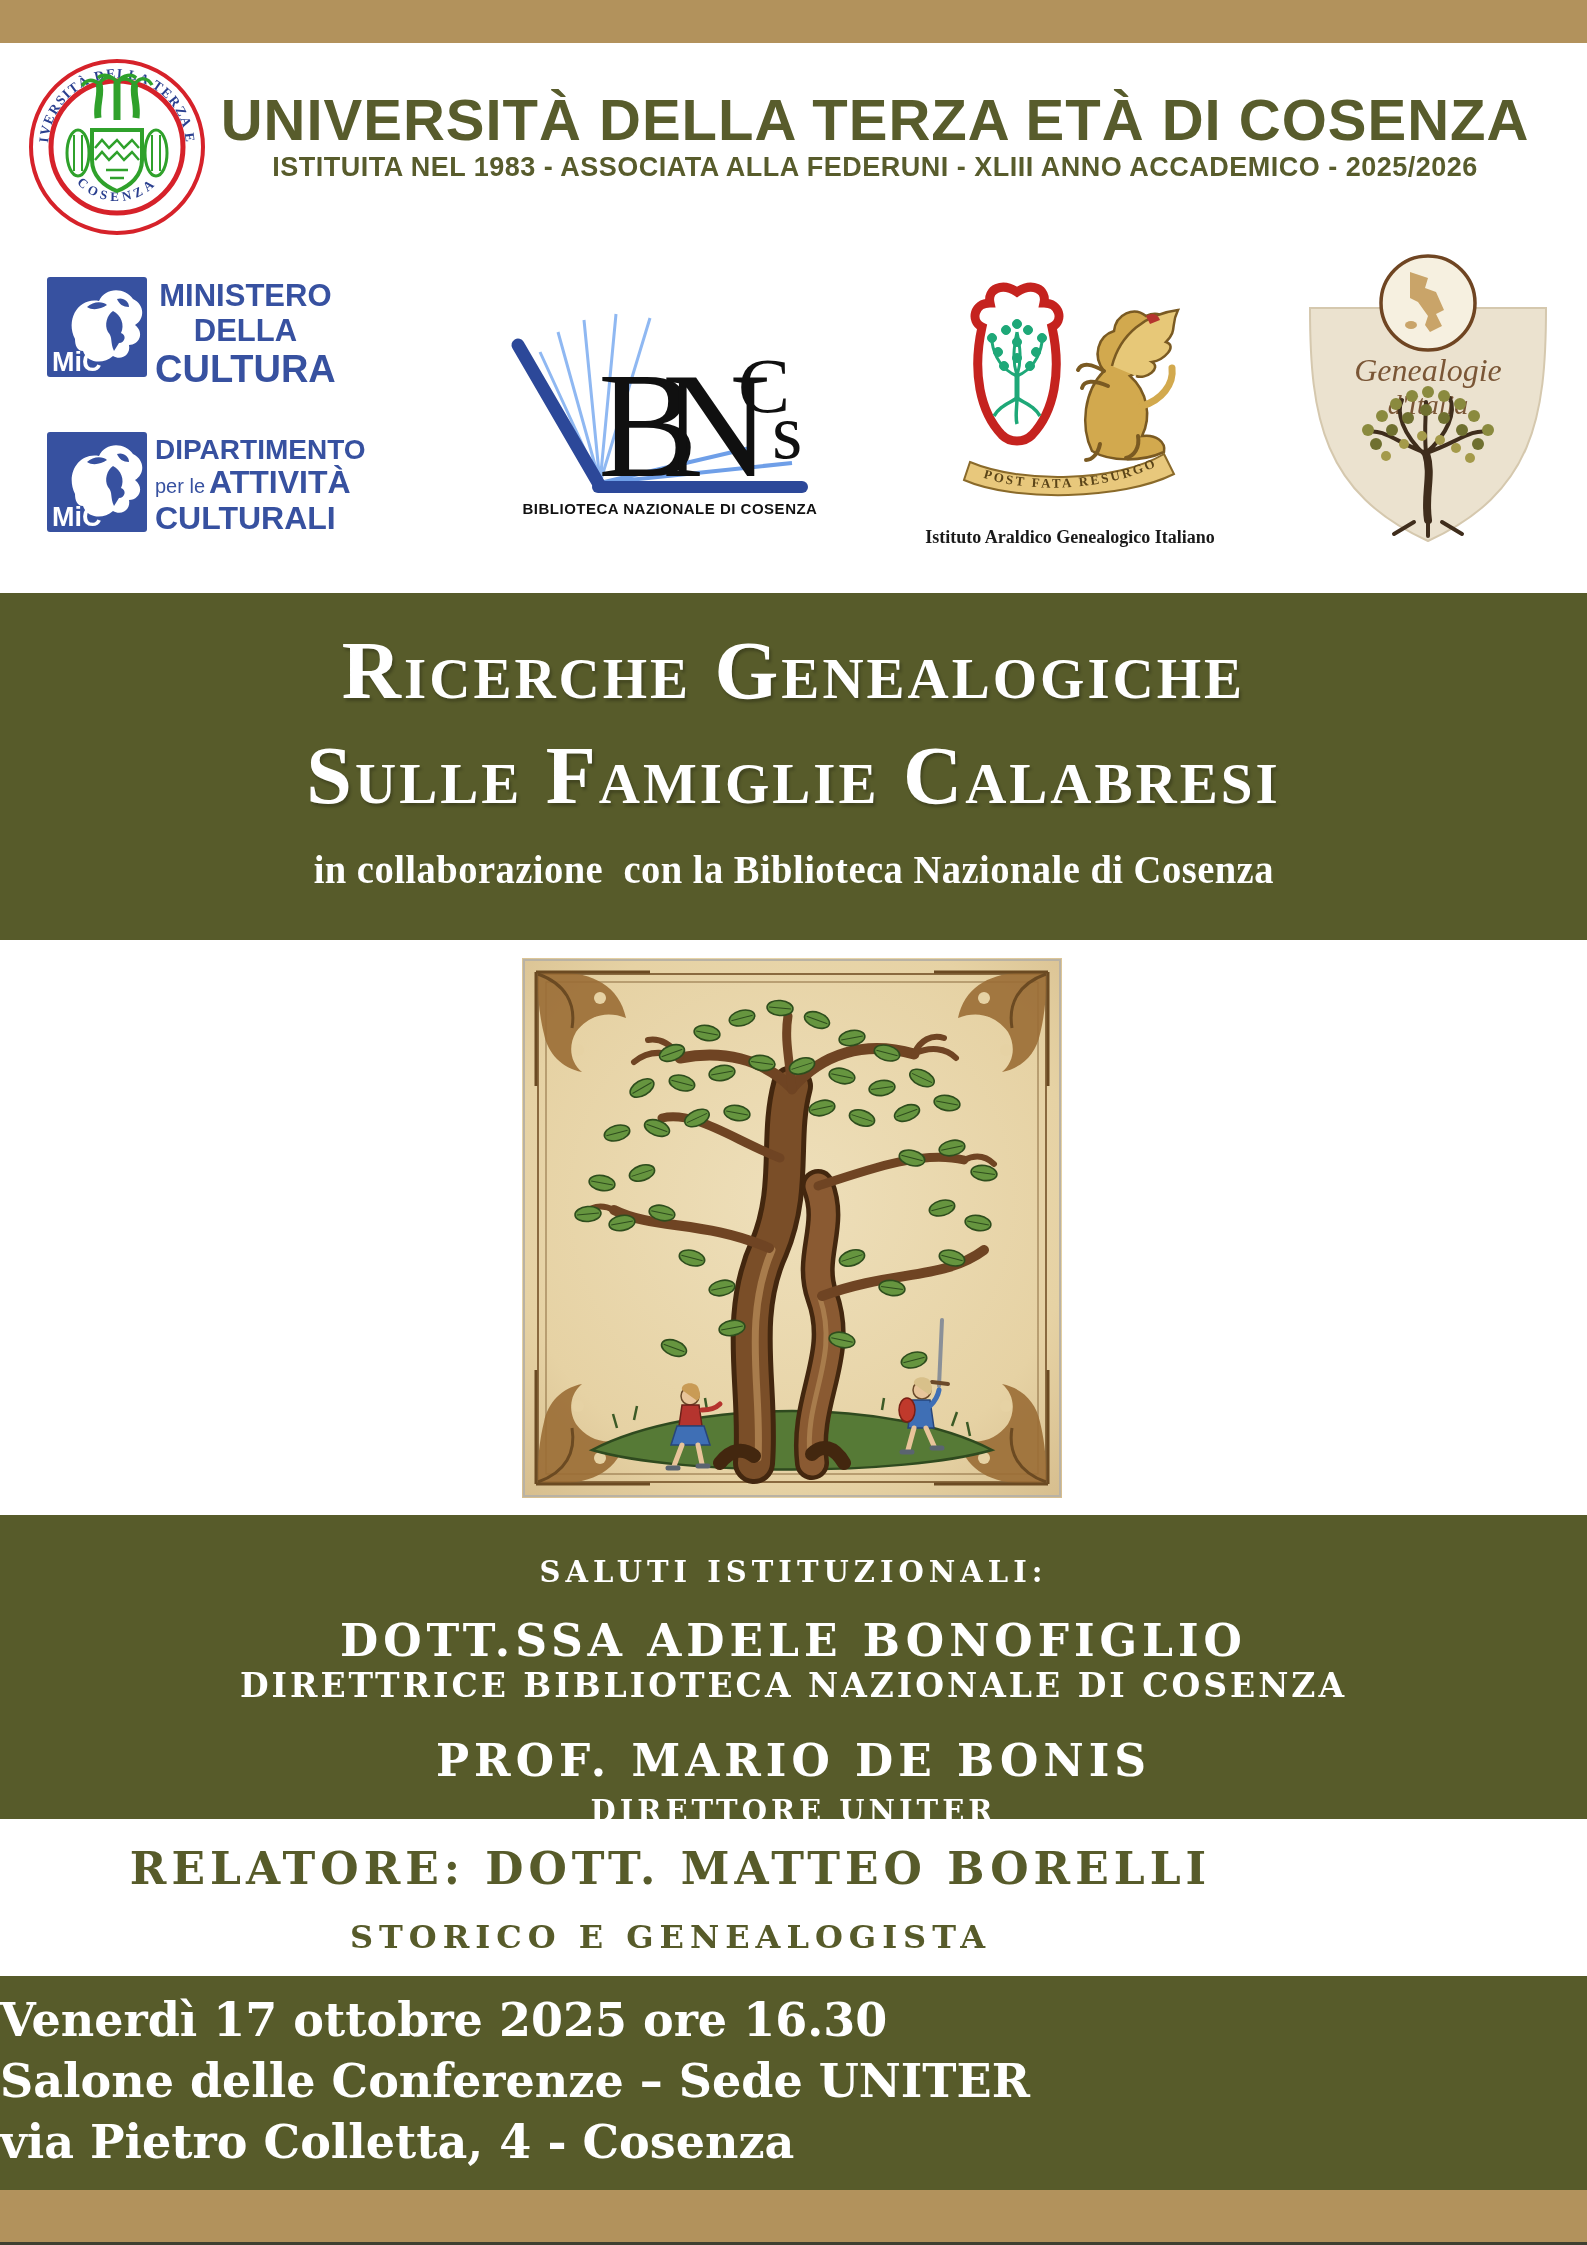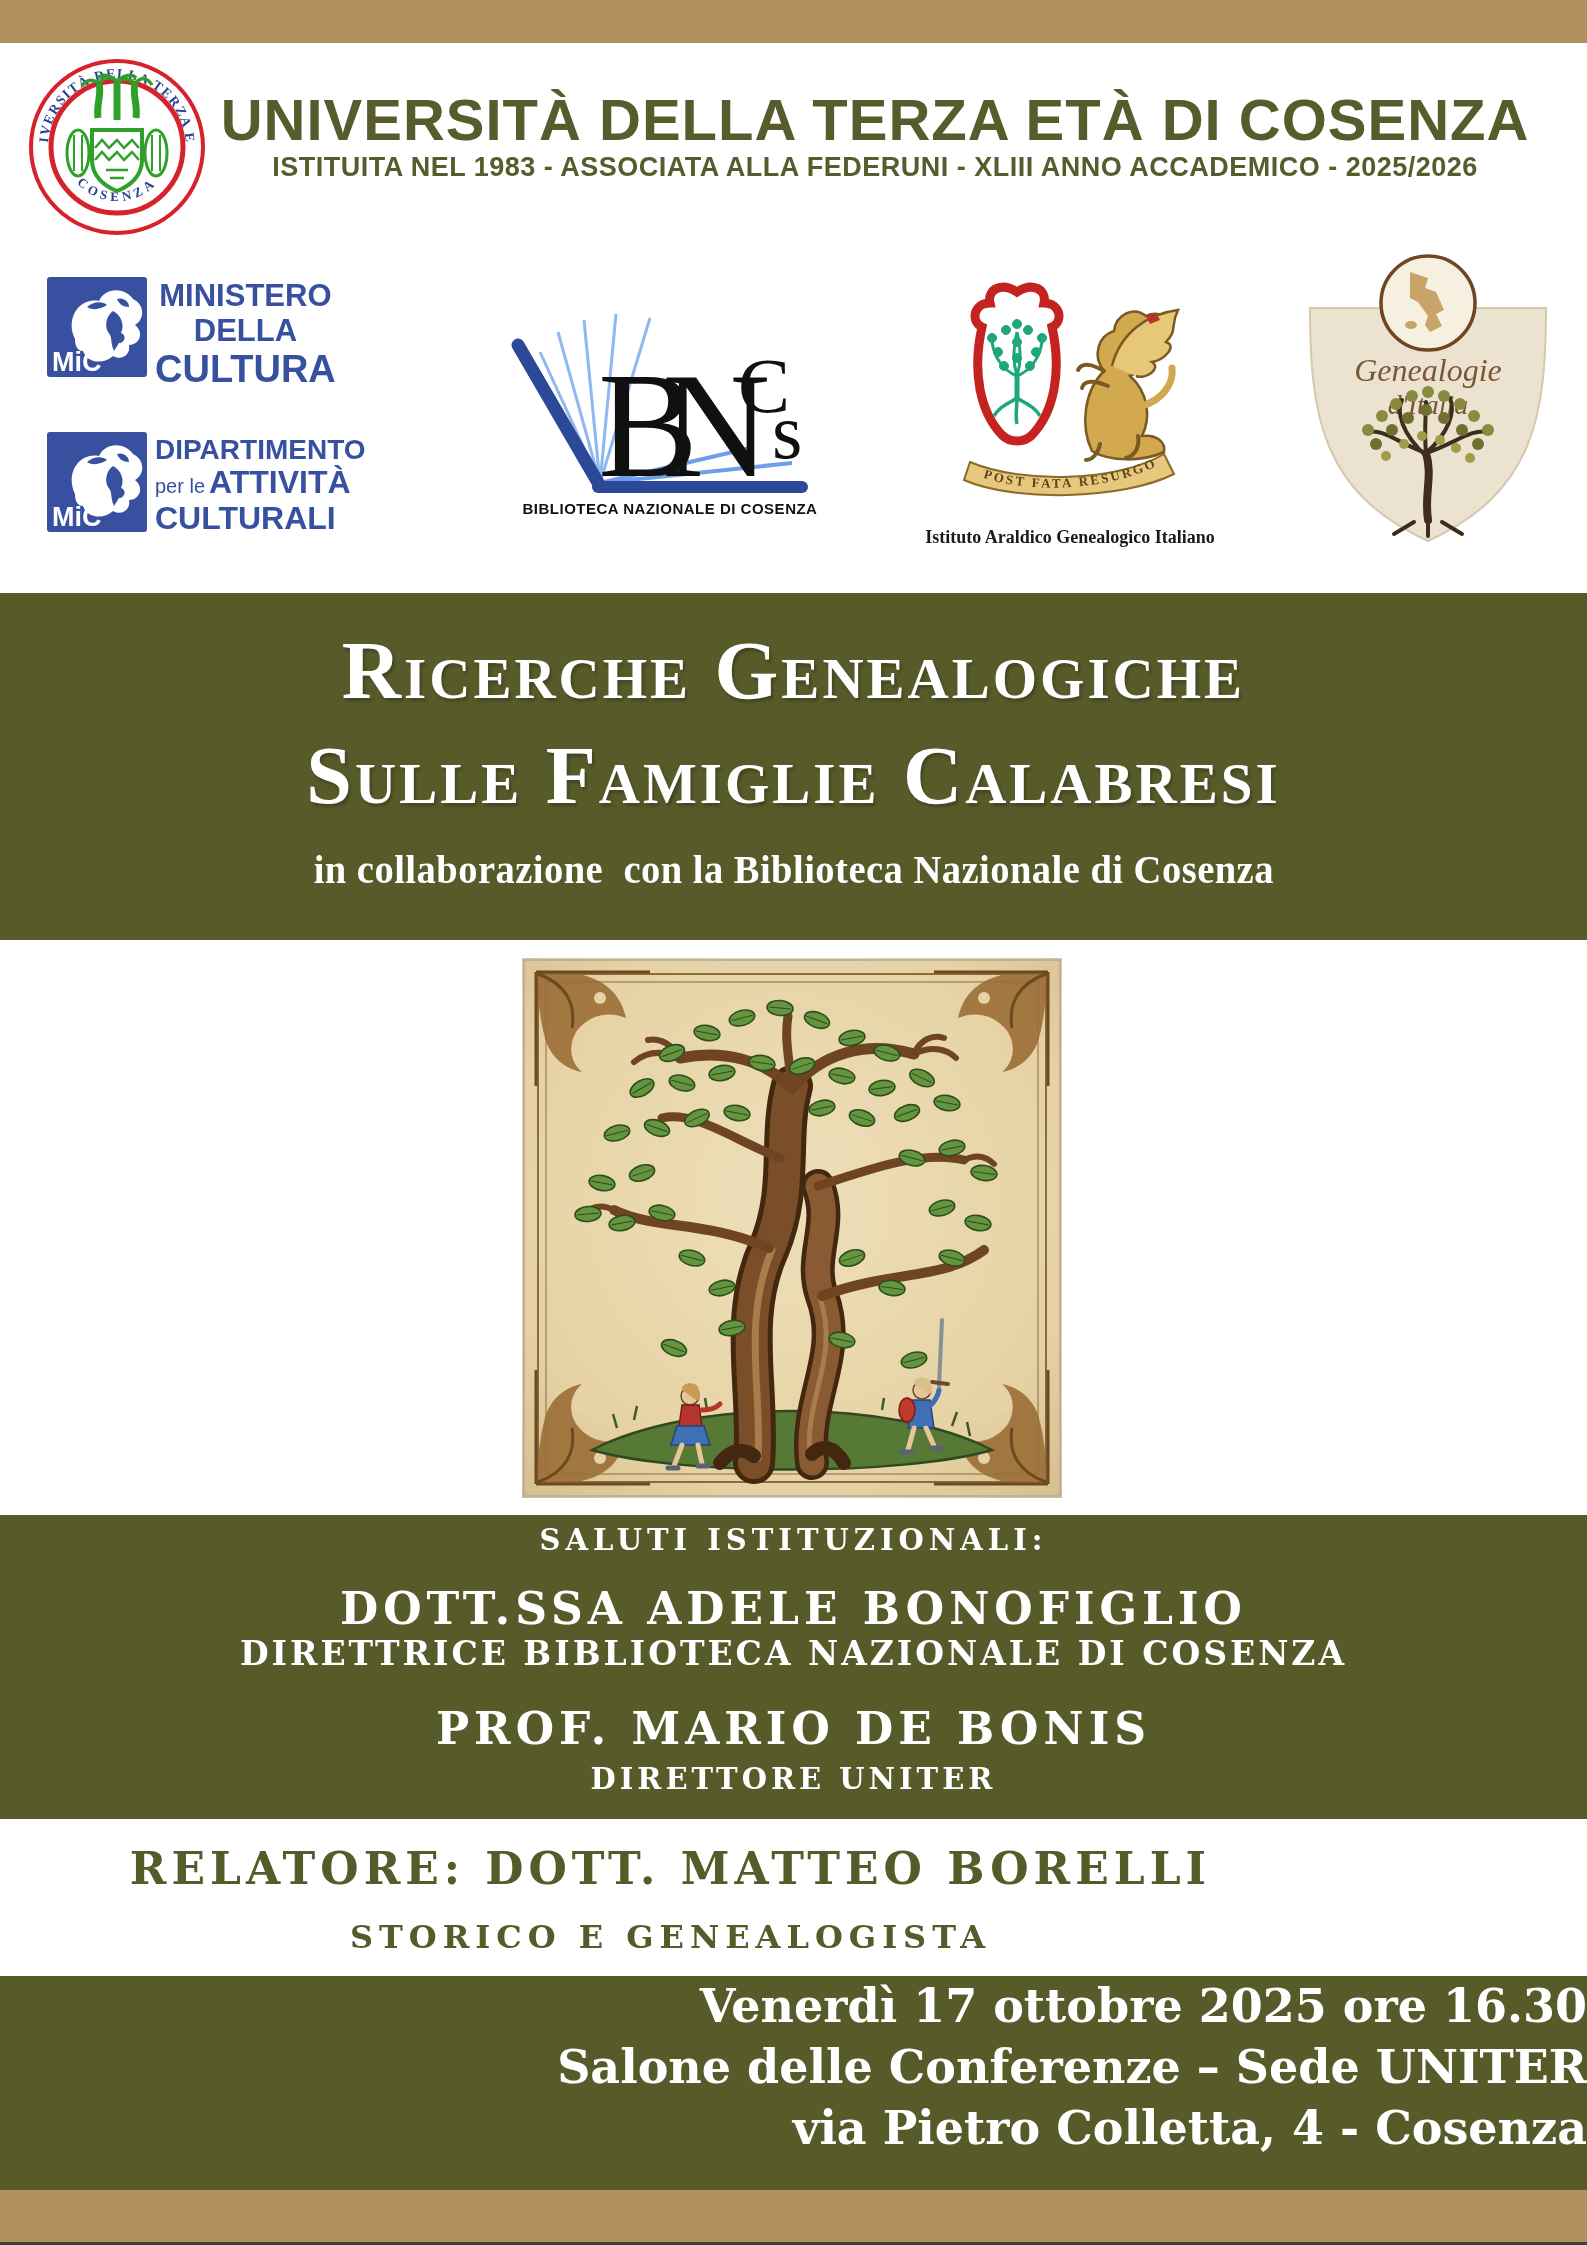--- a/index.html
+++ b/index.html
@@ -45,38 +45,38 @@
   .banner-subtitle{margin-top:16px;font-family:"Liberation Serif",serif;font-weight:bold;
     font-size:41px;color:#ffffff;letter-spacing:.5px;white-space:pre;}
   .squeeze{display:inline-block;transform:scaleX(.94);transform-origin:center;}
 
   
   .art{left:522px;top:958px;width:540px;height:540px;}
 
   
   .program{left:0;top:1515px;width:1587px;height:304px;background:#575b2a;
     color:#fff;text-align:center;font-family:"DejaVu Serif",serif;font-weight:bold;
-    box-sizing:border-box;padding-top:8px;}
+    box-sizing:border-box;padding-top:40px;}
   .program-label{font-size:29px;letter-spacing:5px;}
   .speaker-name{font-size:44px;letter-spacing:5px;margin-top:26px;}
   .speaker-role{font-size:33px;letter-spacing:3px;}
   .speaker-role2{font-size:29px;letter-spacing:4px;margin-top:8px;}
   .speaker-name.second{margin-top:30px;}
 
   
   .relatore{left:0;top:1819px;width:1341px;height:157px;background:#ffffff;
     color:#575b2a;text-align:center;font-family:"DejaVu Serif",serif;font-weight:bold;
     box-sizing:border-box;padding-top:24px;}
   .relatore-line1{font-size:44px;letter-spacing:5px;}
   .relatore-line2{font-size:32px;letter-spacing:6px;margin-top:24px;}
 
   
   .event{left:0;top:1976px;width:1587px;height:214px;background:#575b2a;
-    color:#fff;text-align:right;font-family:"DejaVu Serif",serif;font-weight:bold;
-    box-sizing:border-box;line-height:1.33;}
+    color:#fff;text-align:left;font-family:"DejaVu Serif",serif;font-weight:bold;
+    box-sizing:border-box;padding-top:14px;line-height:1.33;}
   .event div{font-size:46px;}
 </style>
 </head>
 <body>
 
 <div class="poster">
 
   <div class="abs top-bar"></div>
 
   <svg class="abs" style="left:28px;top:58px" width="178" height="178" viewBox="0 0 178 178">

